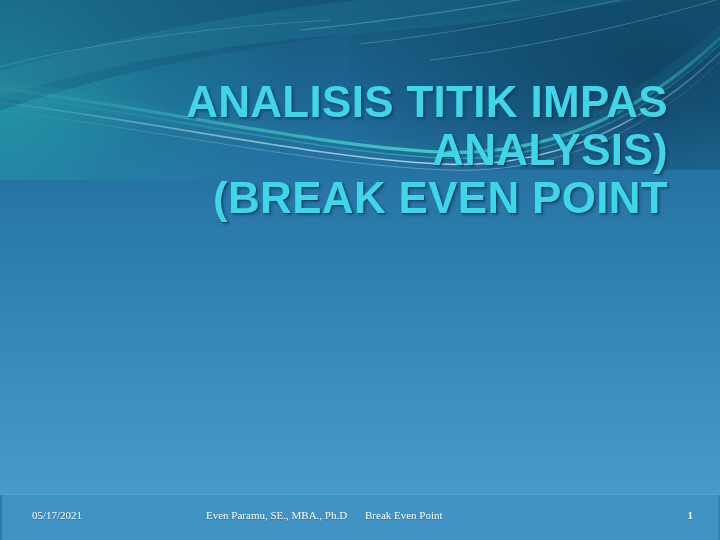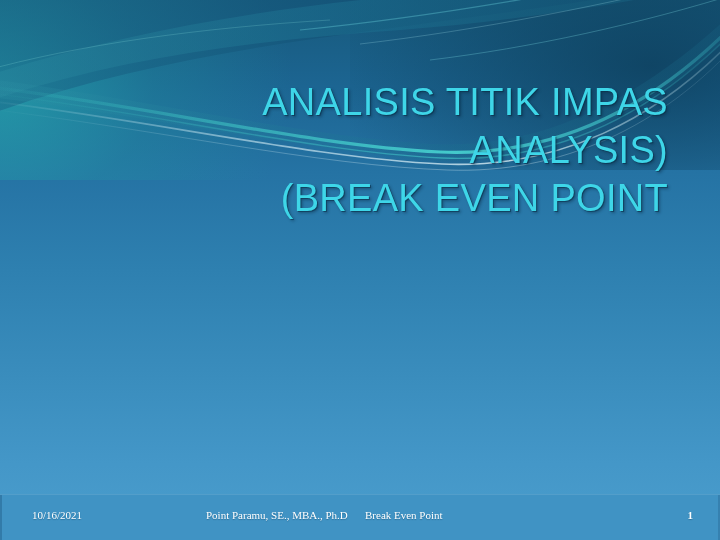--- a/index.html
+++ b/index.html
@@ -67,22 +67,22 @@
   .title-block {
     position: absolute;
     left: 60px;
     right: 52px;
     top: 78px;
     text-align: right;
   }
   .title-line {
     display: block;
     font-family: "Liberation Sans", sans-serif;
-    font-weight: normal;
-    font-size: 38px;
+    font-weight: bold;
+    font-size: 44px;
     line-height: 48px;
     letter-spacing: 0.3px;
     color: #3ed6e8;
     text-shadow:
        1px 1px 0 rgba(10,45,70,0.55),
        2px 2px 3px rgba(8,38,62,0.45);
     white-space: nowrap;
   }
 
   
@@ -181,19 +181,19 @@
 
   <div class="title-block">
     <span class="title-line">ANALISIS TITIK IMPAS</span>
     <span class="title-line">ANALYSIS)</span>
     <span class="title-line">(BREAK EVEN POINT</span>
   </div>
 
   <div class="footer">
     <div class="footer-edge-left"></div>
     <div class="footer-edge-right"></div>
-    <span class="footer-text footer-date">10/16/2021</span>
-    <span class="footer-text footer-author">Point Paramu, SE., MBA., Ph.D</span>
+    <span class="footer-text footer-date">05/17/2021</span>
+    <span class="footer-text footer-author">Even Paramu, SE., MBA., Ph.D</span>
     <span class="footer-text footer-topic">Break Even Point</span>
     <span class="footer-text footer-page">1</span>
   </div>
 
 </div>
 
 </body></html>

